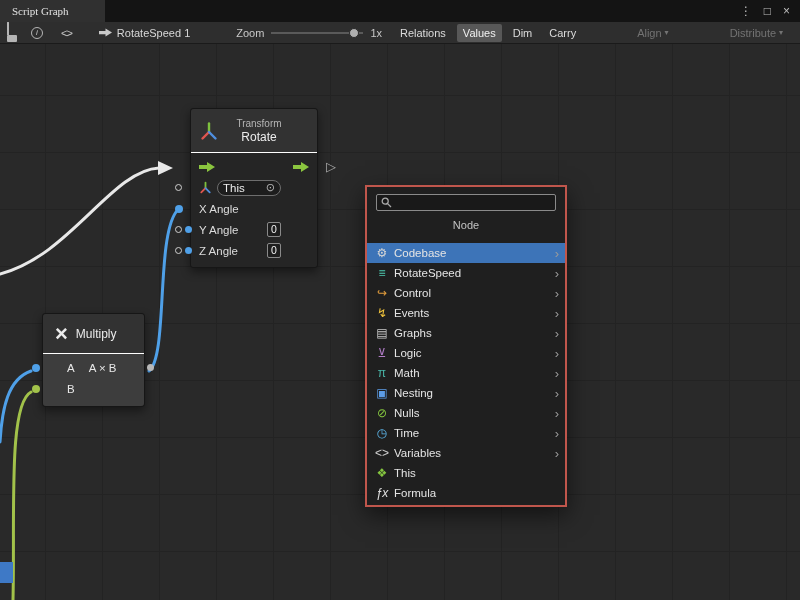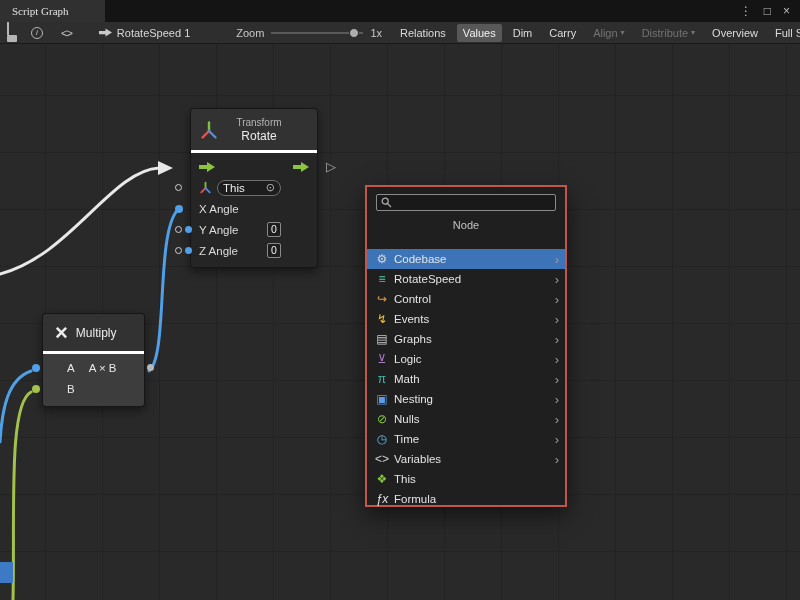--- a/index.html
+++ b/index.html
@@ -29,36 +29,36 @@
   .code-glyph { font-size:11px; letter-spacing:-1px; color:#c8c8c8; }
   .graph-ref { display:flex; align-items:center; gap:5px; margin-left:16px; color:#d8d8d8; }
   .zoom-group { display:flex; align-items:center; gap:7px; margin-left:46px; color:#c8c8c8; }
   .zoom-slider { position:relative; width:92px; height:12px; }
   .zoom-track { position:absolute; top:5px; left:0; right:0; height:2px; background:#5a5a5a; }
   .zoom-knob { position:absolute; top:1px; left:78px; width:10px; height:10px; border-radius:50%;
                background:#aeaeae; border:1px solid #2a2a2a; }
   .tb-buttons { display:flex; align-items:center; gap:5px; margin-left:12px; }
   .tb-btn { padding:3px 6px; font-size:11px; color:#dcdcdc; border-radius:2px; display:flex; align-items:center; }
   .tb-btn.active { background:#585858; color:#f0f0f0; }
-  .tb-btn.disabled { color:#737373; }
+  .tb-btn.disabled { color:#737373;margin-left:44px; }
   .arrow-down { font-size:8px; margin-left:3px; }
 
   
   .canvas { position:absolute; top:44px; left:0; width:800px; height:556px; background-color:#292929;
             background-image:linear-gradient(#232323 1px, transparent 1px),
                              linear-gradient(90deg,#232323 1px, transparent 1px);
             background-size:57px 57px; background-position:-12px -6px; overflow:visible; }
   .wires { position:absolute; top:0; left:0; pointer-events:none; }
   .wires path { fill:none; stroke-width:3; stroke-linecap:round; pointer-events:stroke; }
 
   
   .node { position:absolute; background:#252525; border:1px solid #161616; border-radius:3px;
           box-shadow:0 4px 10px rgba(0,0,0,.45); }
   .node-header { background:#323232; display:flex; align-items:center; padding:0 8px;
-                 border-bottom:3px solid #ffffff; border-radius:3px 3px 0 0; }
+                 border-bottom:1px solid #ffffff; border-radius:3px 3px 0 0; }
   .transform-node { left:190px; top:64px; width:128px; }
   .transform-node .node-header { height:44px; }
   .t-titles { flex:1; text-align:center; margin-right:10px; }
   .t-cat { font-size:10px; color:#b4b4b4; }
   .t-title { font-size:12px; color:#ececec; margin-top:1px; }
   .node-body { padding:3px 0 6px; }
   .t-row { height:21px; display:flex; align-items:center; padding:0 8px; position:relative;
            font-size:11.5px; color:#dcdcdc; }
   .spacer { flex:1; }
   .oport { position:absolute; left:-16px; top:6.5px; width:8px; height:8px; border-radius:50%; }
@@ -91,21 +91,21 @@
   .corner-block { position:absolute; left:0; top:518px; width:13px; height:21px;
                   background:var(--corner-block-blue,#3e79c6); }
 
   
   .finder { position:absolute; left:365px; top:141px; width:202px; height:322px; background:#1f1f1f;
             border:2px solid var(--finder-border,#c0564c); box-shadow:0 8px 22px rgba(0,0,0,.55); }
   .search-wrap { margin:7px 9px 2px; height:17px; border:1px solid #8a8a8a; border-radius:2px;
                  background:#191919; display:flex; align-items:center; padding:0 4px; gap:4px; }
   .search-wrap input { flex:1; background:transparent; border:none; outline:none; color:#eee;
                        font-size:11px; font-family:"Liberation Sans",sans-serif; min-width:0; }
-  .finder-header { text-align:center; color:#c2c2c2; font-size:11px; margin:8px 0 18px; }
+  .finder-header { text-align:center; color:#c2c2c2; font-size:11px; margin:8px 0 12px; }
   .f-item { height:20px; display:flex; align-items:center; padding:0 6px 0 7px;
             font-size:11.5px; color:#e4e4e4; }
   .f-item.selected { background:var(--selection-blue,#3d74b8); }
   .f-icon { width:16px; text-align:center; margin-right:4px; font-size:12px; }
   .f-chevron { margin-left:auto; color:#9a9a9a; font-size:13px; line-height:13px; }
 </style>
 </head>
 <body>
 
 <div id="stage">

